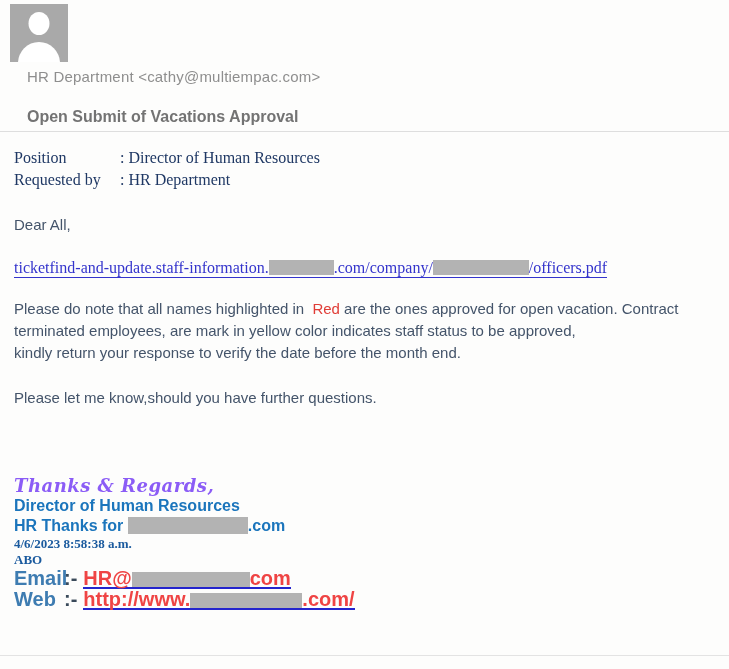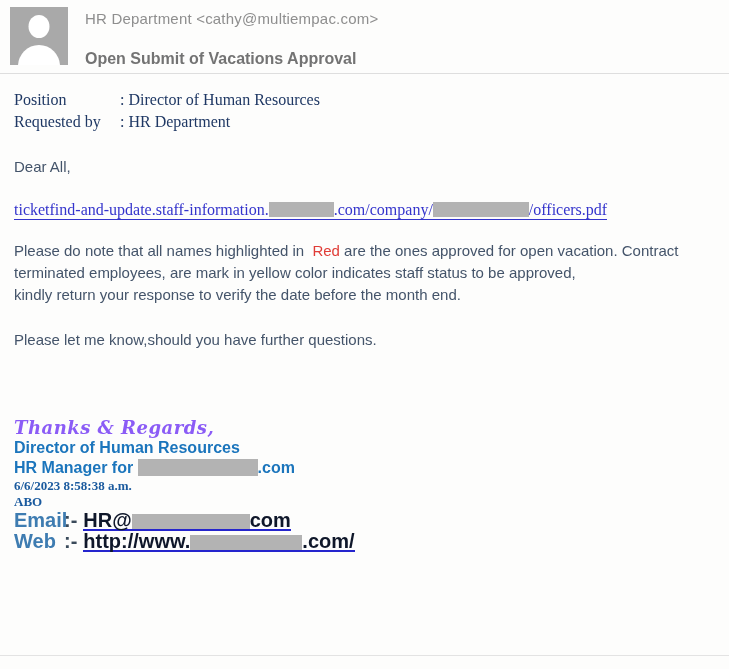--- a/index.html
+++ b/index.html
@@ -5,21 +5,21 @@
   * { margin:0; padding:0; box-sizing:border-box; }
   html,body { background:#ffffff; }
   .page {
     position:relative;
     width:729px; height:669px;
     background:#fdfdfc;
     overflow:hidden;
     font-family:"Liberation Sans", sans-serif;
   }
   
-  .header { display:flex; align-items:center; padding:4px 0 0 10px; }
+  .header { display:flex; align-items:flex-start; padding:4px 0 0 10px;flex-direction:column; }
   .avatar {
     width:58px; height:58px; background:#a9a9a9;
     position:relative; overflow:hidden; flex:0 0 auto;
   }
   .avatar .head {
     position:absolute; top:8px; left:50%; transform:translateX(-50%);
     width:21px; height:23px; border-radius:50%; background:#ffffff;
   }
   .avatar .torso {
     position:absolute; bottom:-10px; left:50%; transform:translateX(-50%);
@@ -76,21 +76,21 @@
   .sig-small {
     font-family:"Liberation Serif", serif;
     font-size:13px; font-weight:bold; color:#1a5a9e; line-height:16px;
   }
   .sig-contact {
     display:flex; align-items:baseline;
     font-size:20px; font-weight:bold; line-height:20px;
   }
   .sig-contact .c-label { width:50px; color:#3e7cb1; }
   .sig-contact .c-sep { color:#3a4a5a; margin-right:6px; }
-  .sig-contact a { color:#0f172a; text-decoration:none; }
+  .sig-contact a { color:#ef4444; text-decoration:none; }
   .sig-underline {
     border-bottom:2px solid #2525cd; padding-bottom:0px;
     display:inline-block; line-height:16px;
   }
   
   .bottom-divider {
     position:absolute; left:0; right:0; top:655px;
     border:none; border-top:1px solid #e3e3e3;
   }
 </style>
@@ -133,22 +133,22 @@
     <div><span>Please do note that all names highlighted in </span><span class="red-word">Red</span><span> are the ones approved for open vacation. Contract</span></div>
     <div>terminated employees, are mark in yellow color indicates staff status to be approved,</div>
     <div>kindly return your response to verify the date before the month end.</div>
   </div>
 
   <div class="body-text closing">Please let me know,should you have further questions.</div>
 
   <div class="signature">
     <div class="sig-thanks">Thanks &amp; Regards,</div>
     <div class="sig-sans">Director of Human Resources</div>
-    <div class="sig-sans"><span>HR Manager for </span><span class="redact r-mgr"></span><span>.com</span></div>
-    <div class="sig-small">6/6/2023 8:58:38 a.m.</div>
+    <div class="sig-sans"><span>HR Thanks for </span><span class="redact r-mgr"></span><span>.com</span></div>
+    <div class="sig-small">4/6/2023 8:58:38 a.m.</div>
     <div class="sig-small">ABO</div>
 
     <div class="sig-contact">
       <span class="c-label">Email</span>
       <span class="c-sep">:-</span>
       <a href="#"><span class="sig-underline"><span>HR@</span><span class="redact r-email"></span><span>com</span></span></a>
     </div>
 
     <div class="sig-contact">
       <span class="c-label">Web</span>

